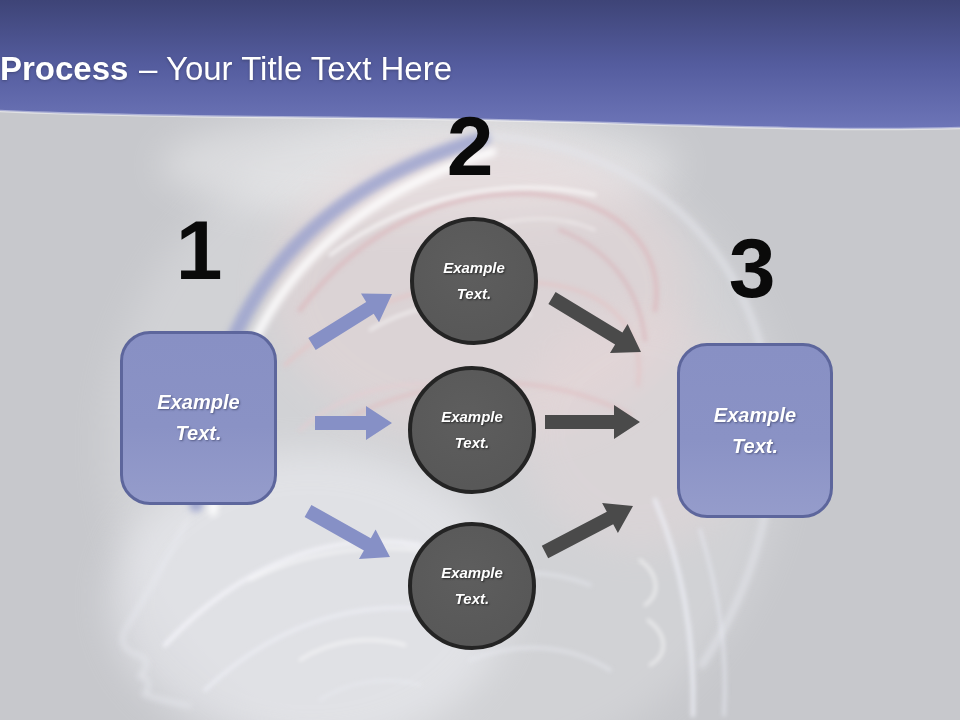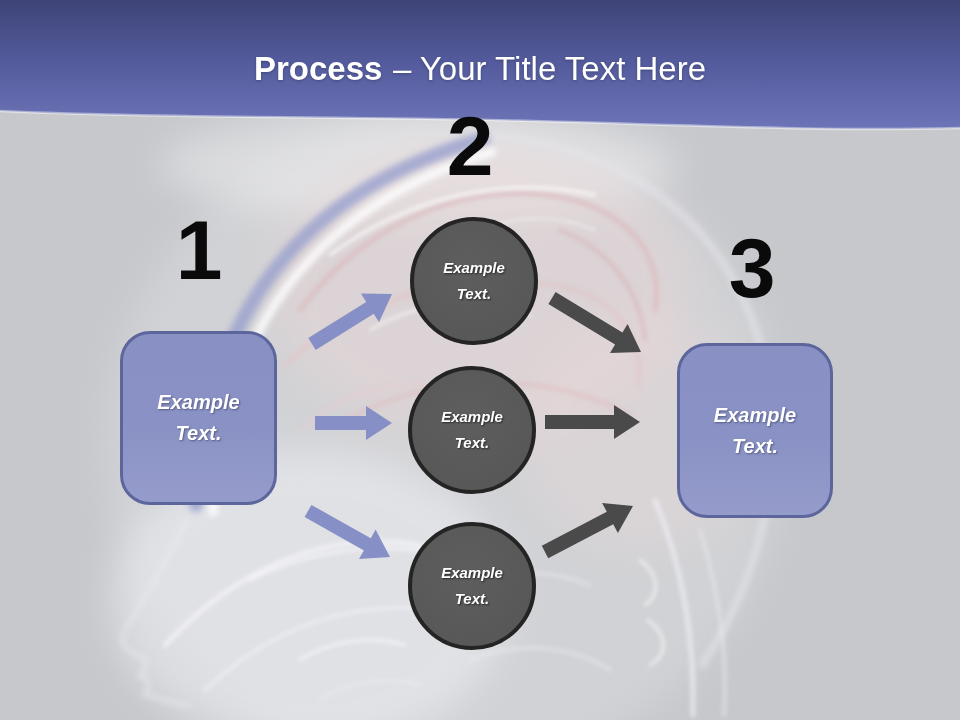--- a/index.html
+++ b/index.html
@@ -8,21 +8,21 @@
     background: var(--canvas-bg, #c7c8cc);
     font-family:"Liberation Sans", sans-serif;
   }
   svg.layer { position:absolute; left:0; top:0; }
   .bg-art { z-index:0; }
   .header-band { z-index:2; }
   .arrows { z-index:3; }
 
   .slide-title {
     position:absolute; top:50px; left:0; width:100%;
-    text-align:center; z-index:5;
+    text-align:left; z-index:5;
     color: var(--title-color, #ffffff);
     font-size:33px; line-height:1.15;
     text-shadow:0 1px 3px rgba(0,0,0,0.25);
   }
   .slide-title .t-bold { font-weight:bold; }
   .slide-title .t-rest { font-weight:normal; margin-left:0.32em; }
 
   .step-num {
     position:absolute; z-index:4; width:100px; text-align:center;
     font-size:84px; font-weight:bold; line-height:1;

